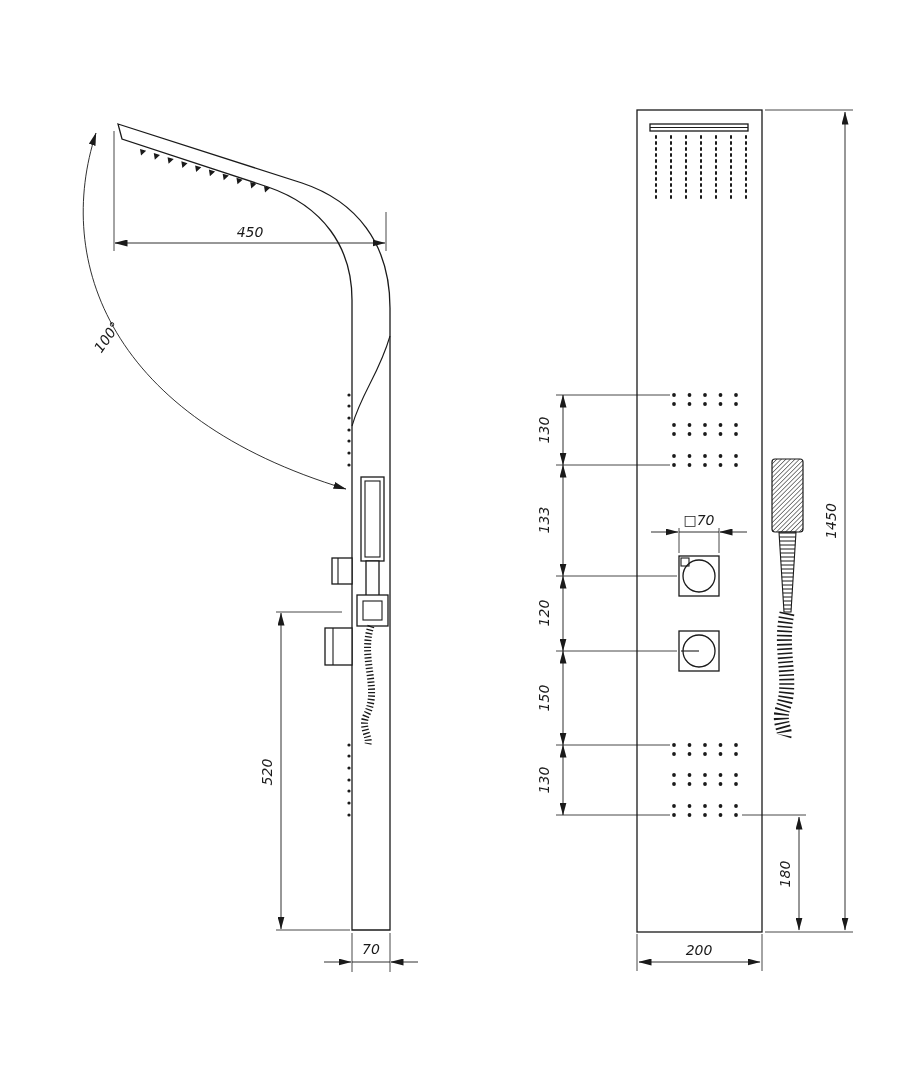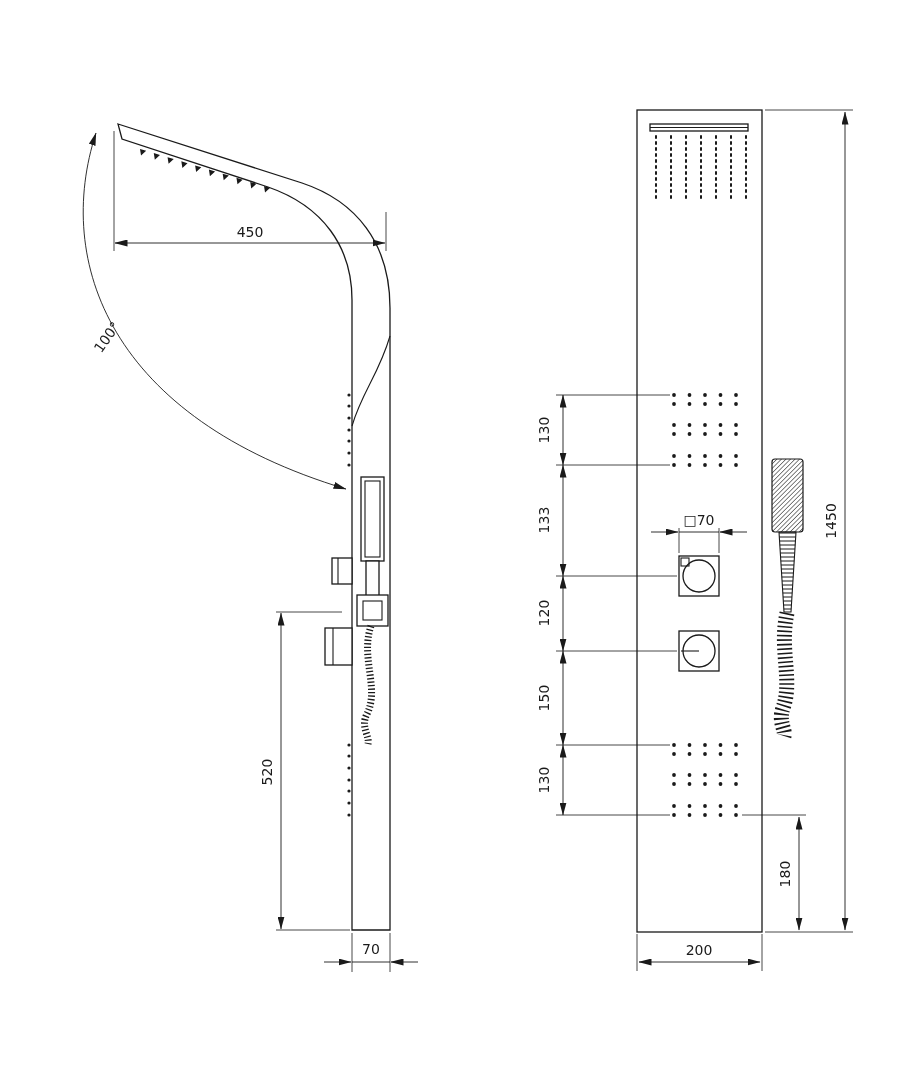--- a/index.html
+++ b/index.html
@@ -2,20 +2,21 @@
 <html><head>
 <meta charset="utf-8">
 <style>
   html, body { margin: 0; padding: 0; background: #ffffff; }
   .sheet {
     width: 903px; height: 1091px;
     background: #ffffff;
     position: relative;
     margin: 0 auto;
     font-family: "DejaVu Sans", "Liberation Sans", sans-serif;
+    font-style: italic;
   }
   svg { display: block; }
   .ln   { stroke: #1a1a1a; stroke-width: 1.1; fill: none; }
   .out  { stroke: #1a1a1a; stroke-width: 1.3; fill: #ffffff; }
   .dim  { stroke: #1a1a1a; stroke-width: 0.9; fill: none; }
   .ext  { stroke: #1a1a1a; stroke-width: 0.8; fill: none; }
   text  { font-family: "DejaVu Sans", "Liberation Sans", sans-serif;
           font-size: 14px; fill: #1a1a1a; }
 </style>
 </head>

